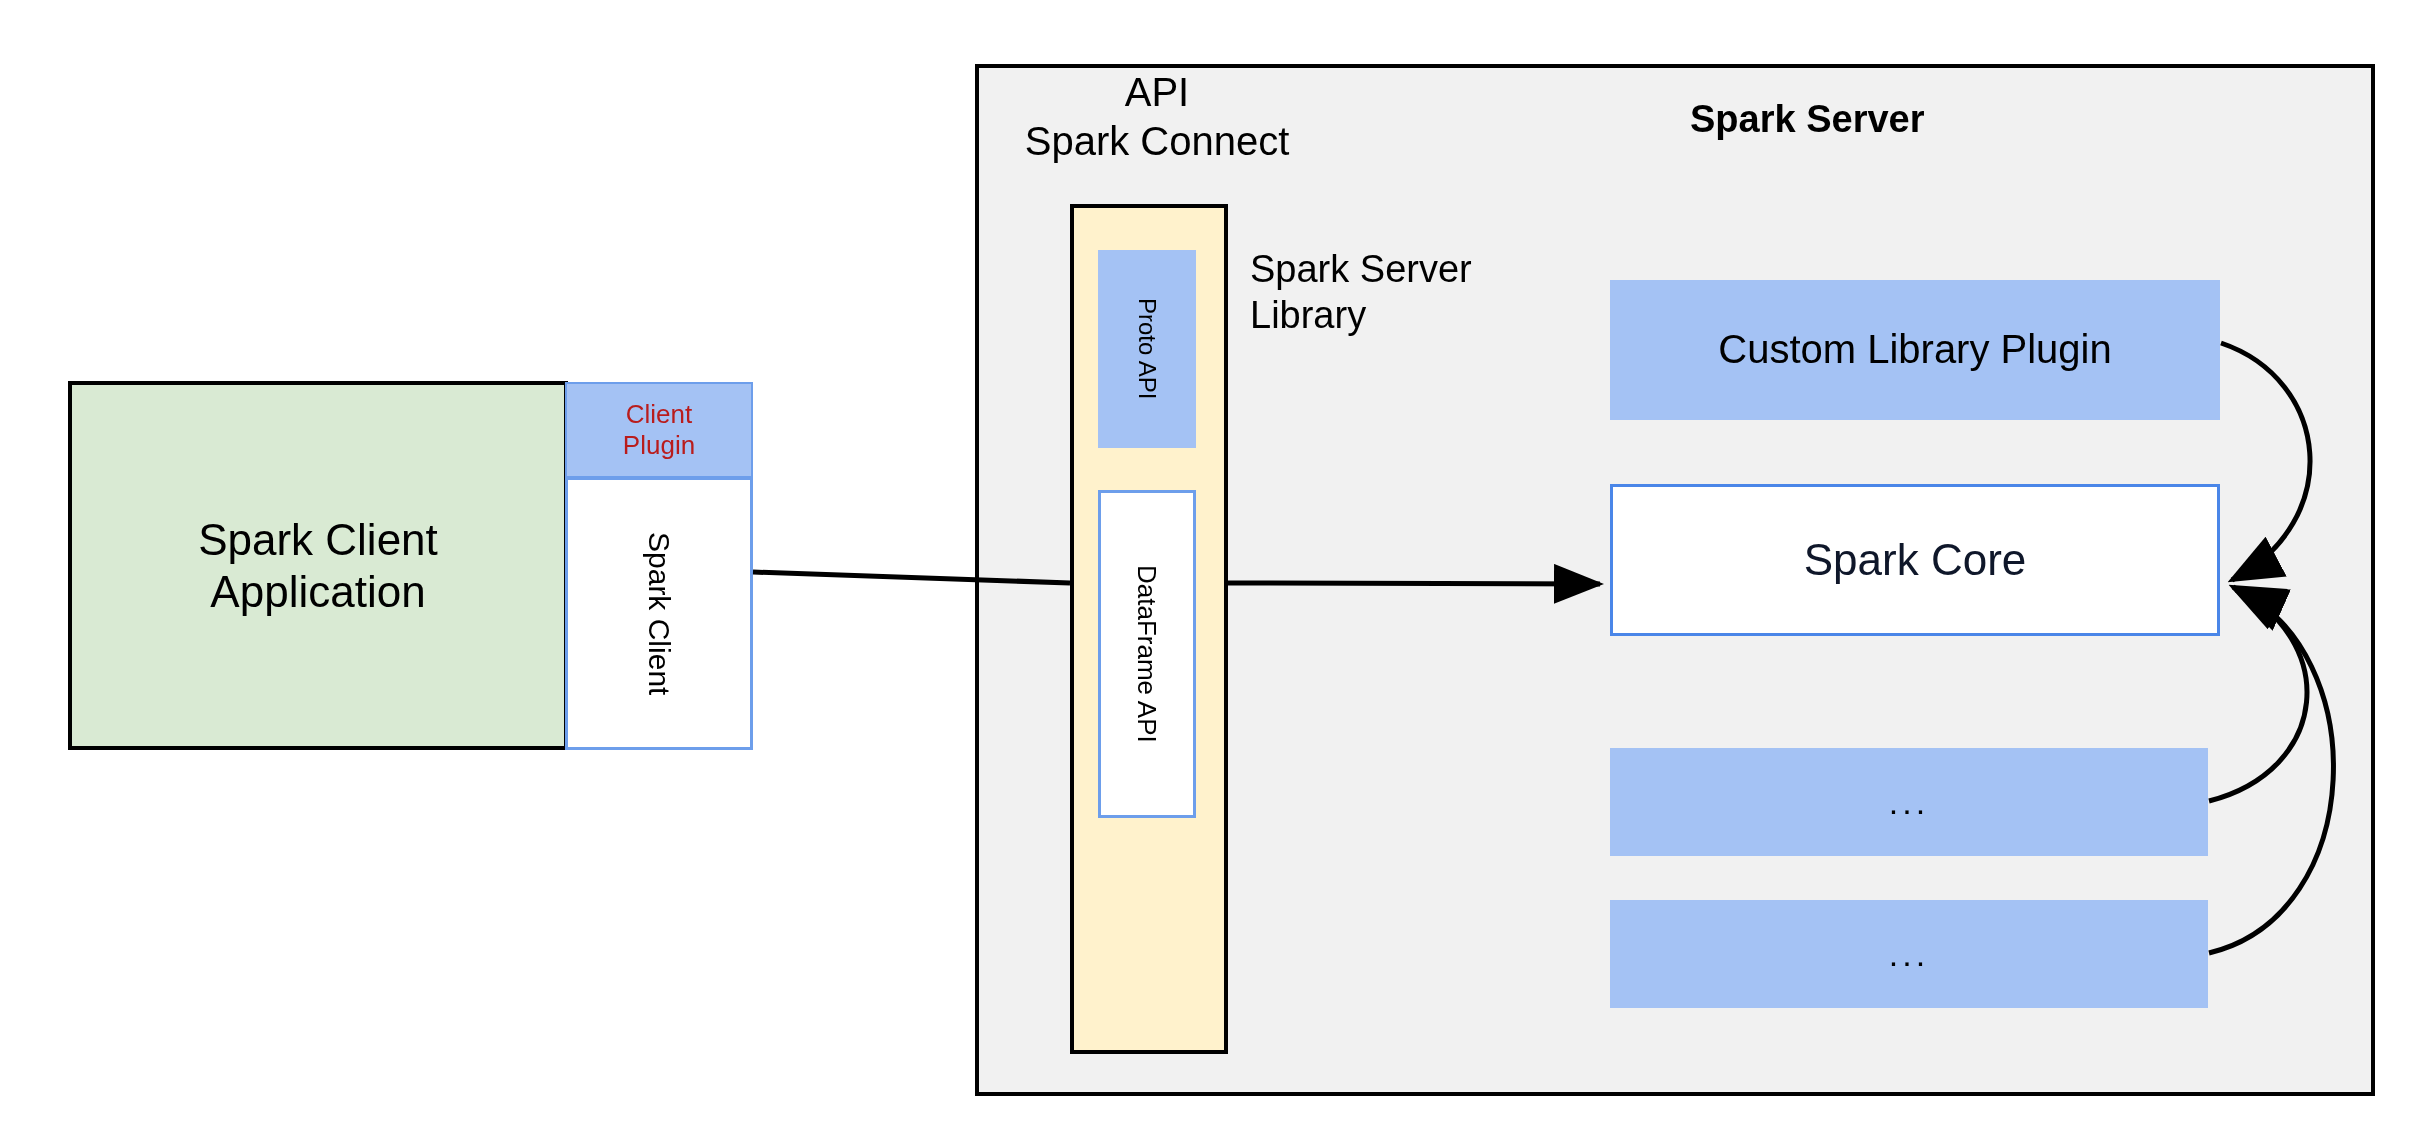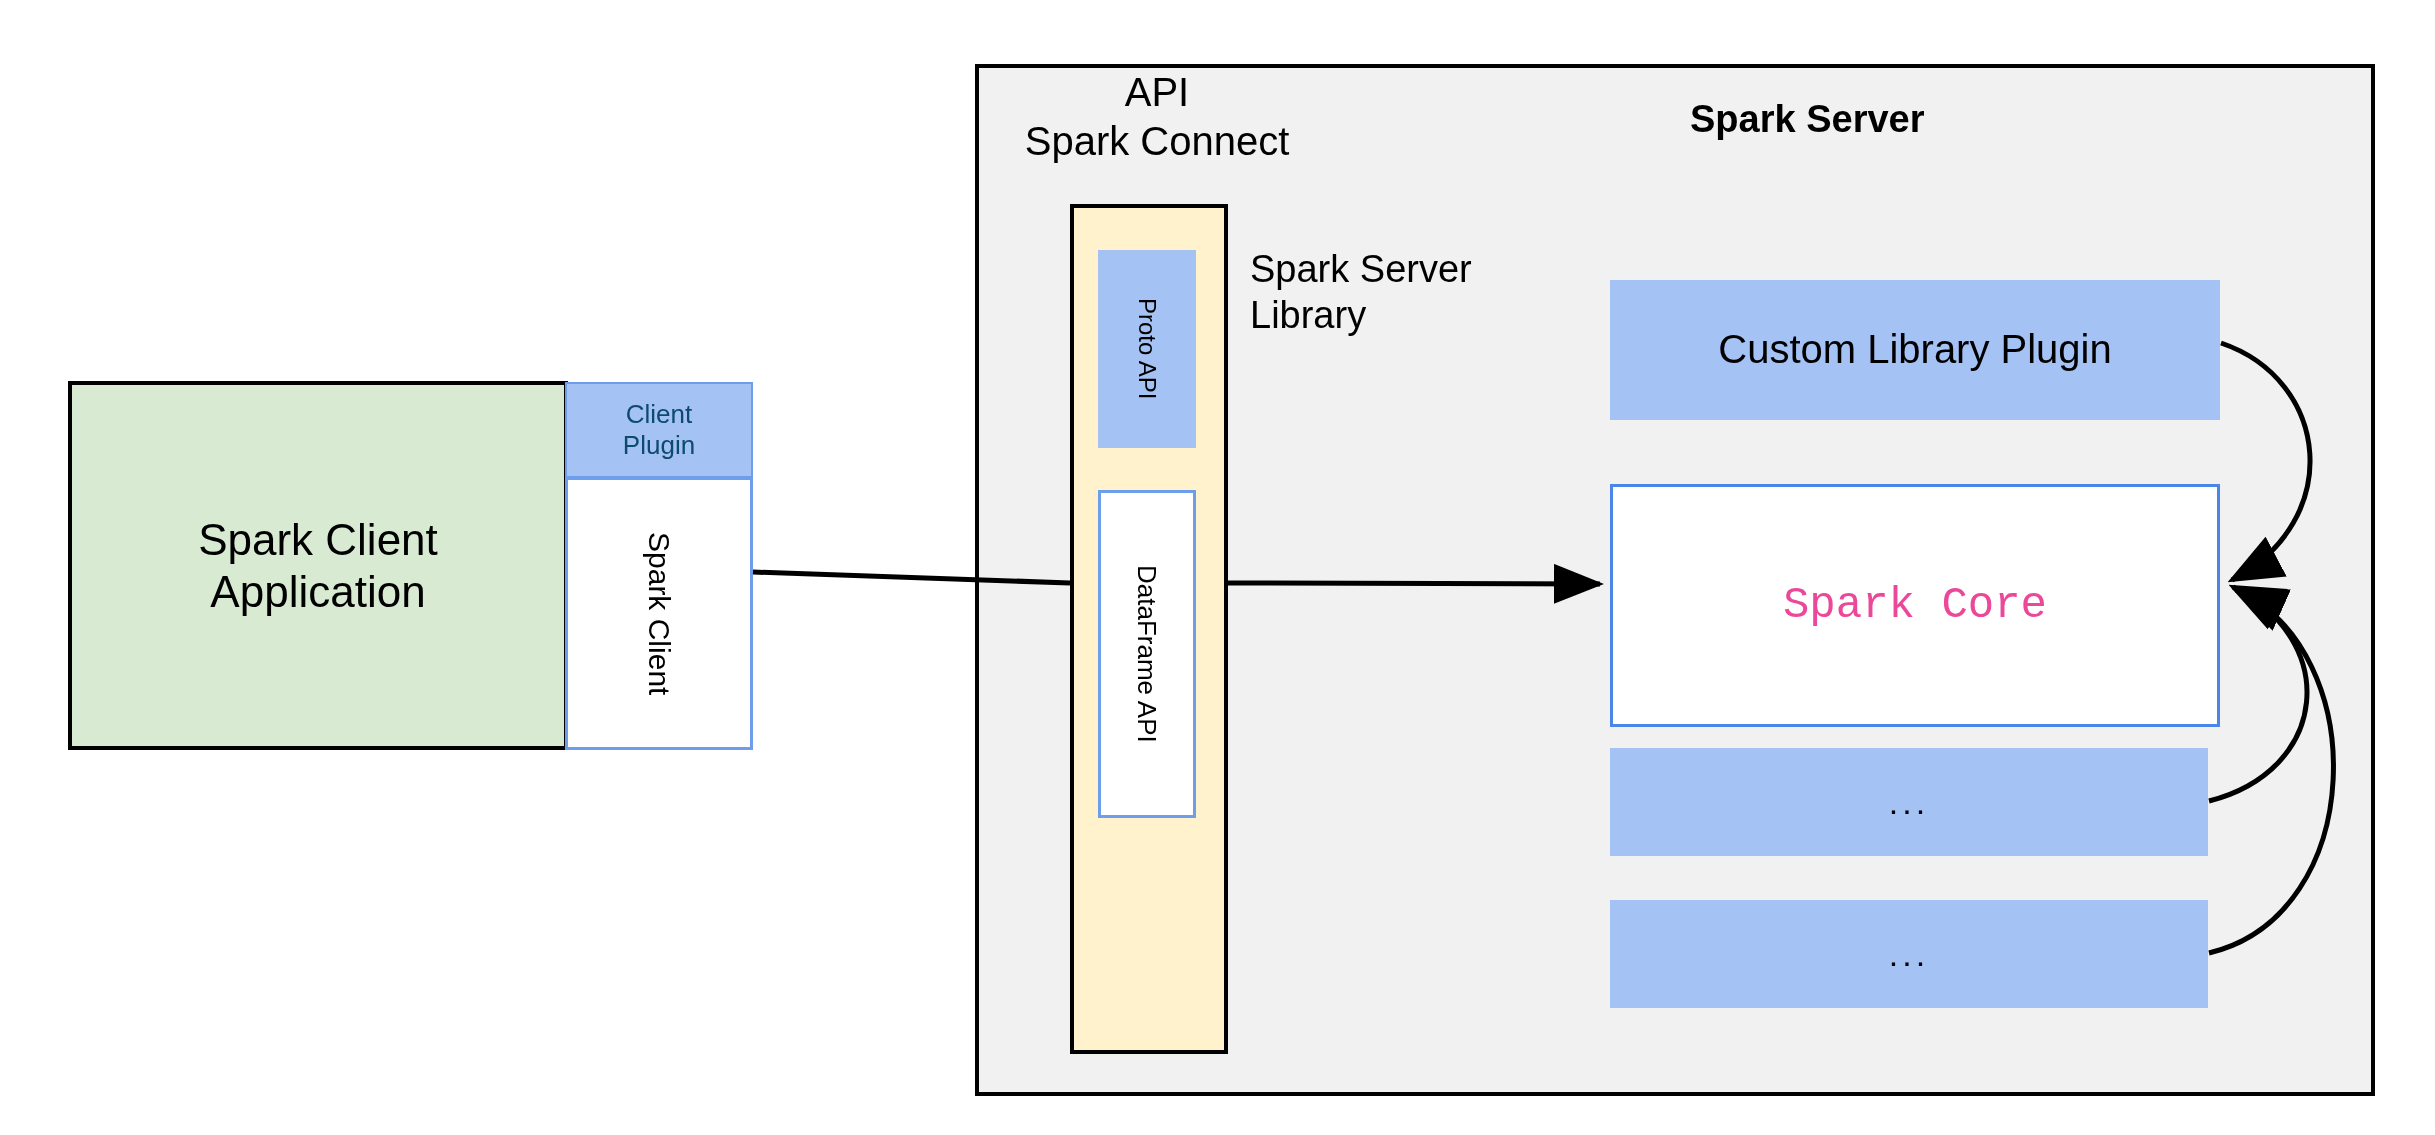--- a/index.html
+++ b/index.html
@@ -30,21 +30,21 @@
     background: #d9ead3;
     border: 4px solid #000000;
     font-size: 44px;
     color: #000000;
   }
   #client-package {
     left: 565px; top: 382px; width: 188px; height: 96px;
     background: #a4c2f4;
     border: 2px solid #6d9eeb;
     font-size: 26px;
-    color: #0c4a6e;
+    color: #b91c1c;
   }
   #spark-client {
     left: 565px; top: 477px; width: 188px; height: 273px;
     background: #ffffff;
     border: 3px solid #6d9eeb;
     font-size: 30px;
     color: #000000;
   }
   .vtext {
     writing-mode: vertical-rl;
@@ -93,24 +93,24 @@
     font-size: 26px; color: #000000;
   }
 
   
   #custom-plugin {
     left: 1610px; top: 280px; width: 610px; height: 140px;
     background: #a4c2f4;
     font-size: 40px; color: #000000; text-align: right;
   }
   #spark-core {
-    left: 1610px; top: 484px; width: 610px; height: 243px;
+    left: 1610px; top: 484px; width: 610px; height: 152px;
     background: #ffffff;
     border: 3px solid #4a86e8;
-    font-size: 44px; color: #ec4899; font-family: Liberation Mono, monospace;
+    font-size: 44px; color: #0f172a;
   }
   #ellipsis-1 {
     left: 1610px; top: 748px; width: 598px; height: 108px;
     background: #a4c2f4;
     font-size: 34px; color: #000000;
     letter-spacing: 4px;
   }
   #ellipsis-2 {
     left: 1610px; top: 900px; width: 598px; height: 108px;
     background: #a4c2f4;

